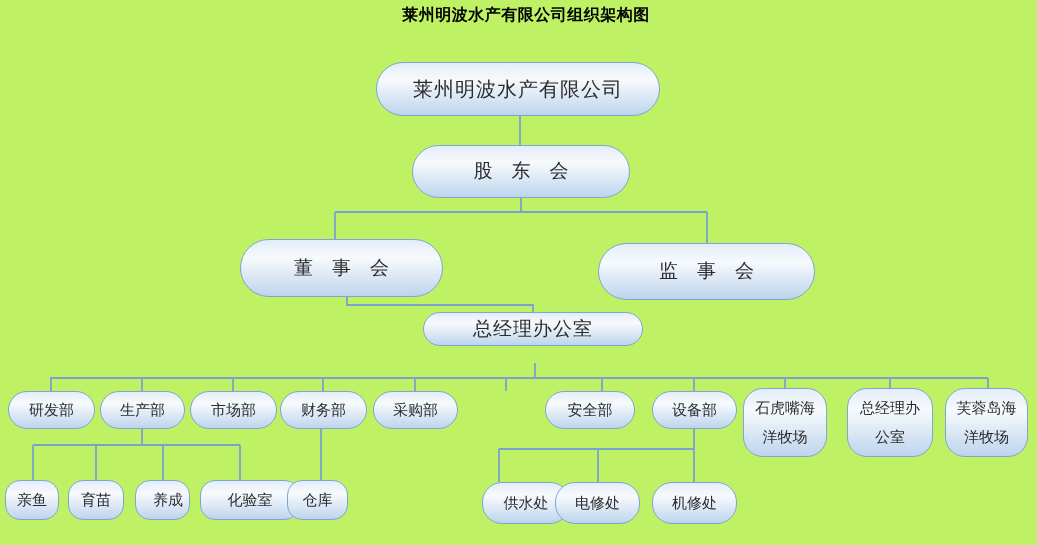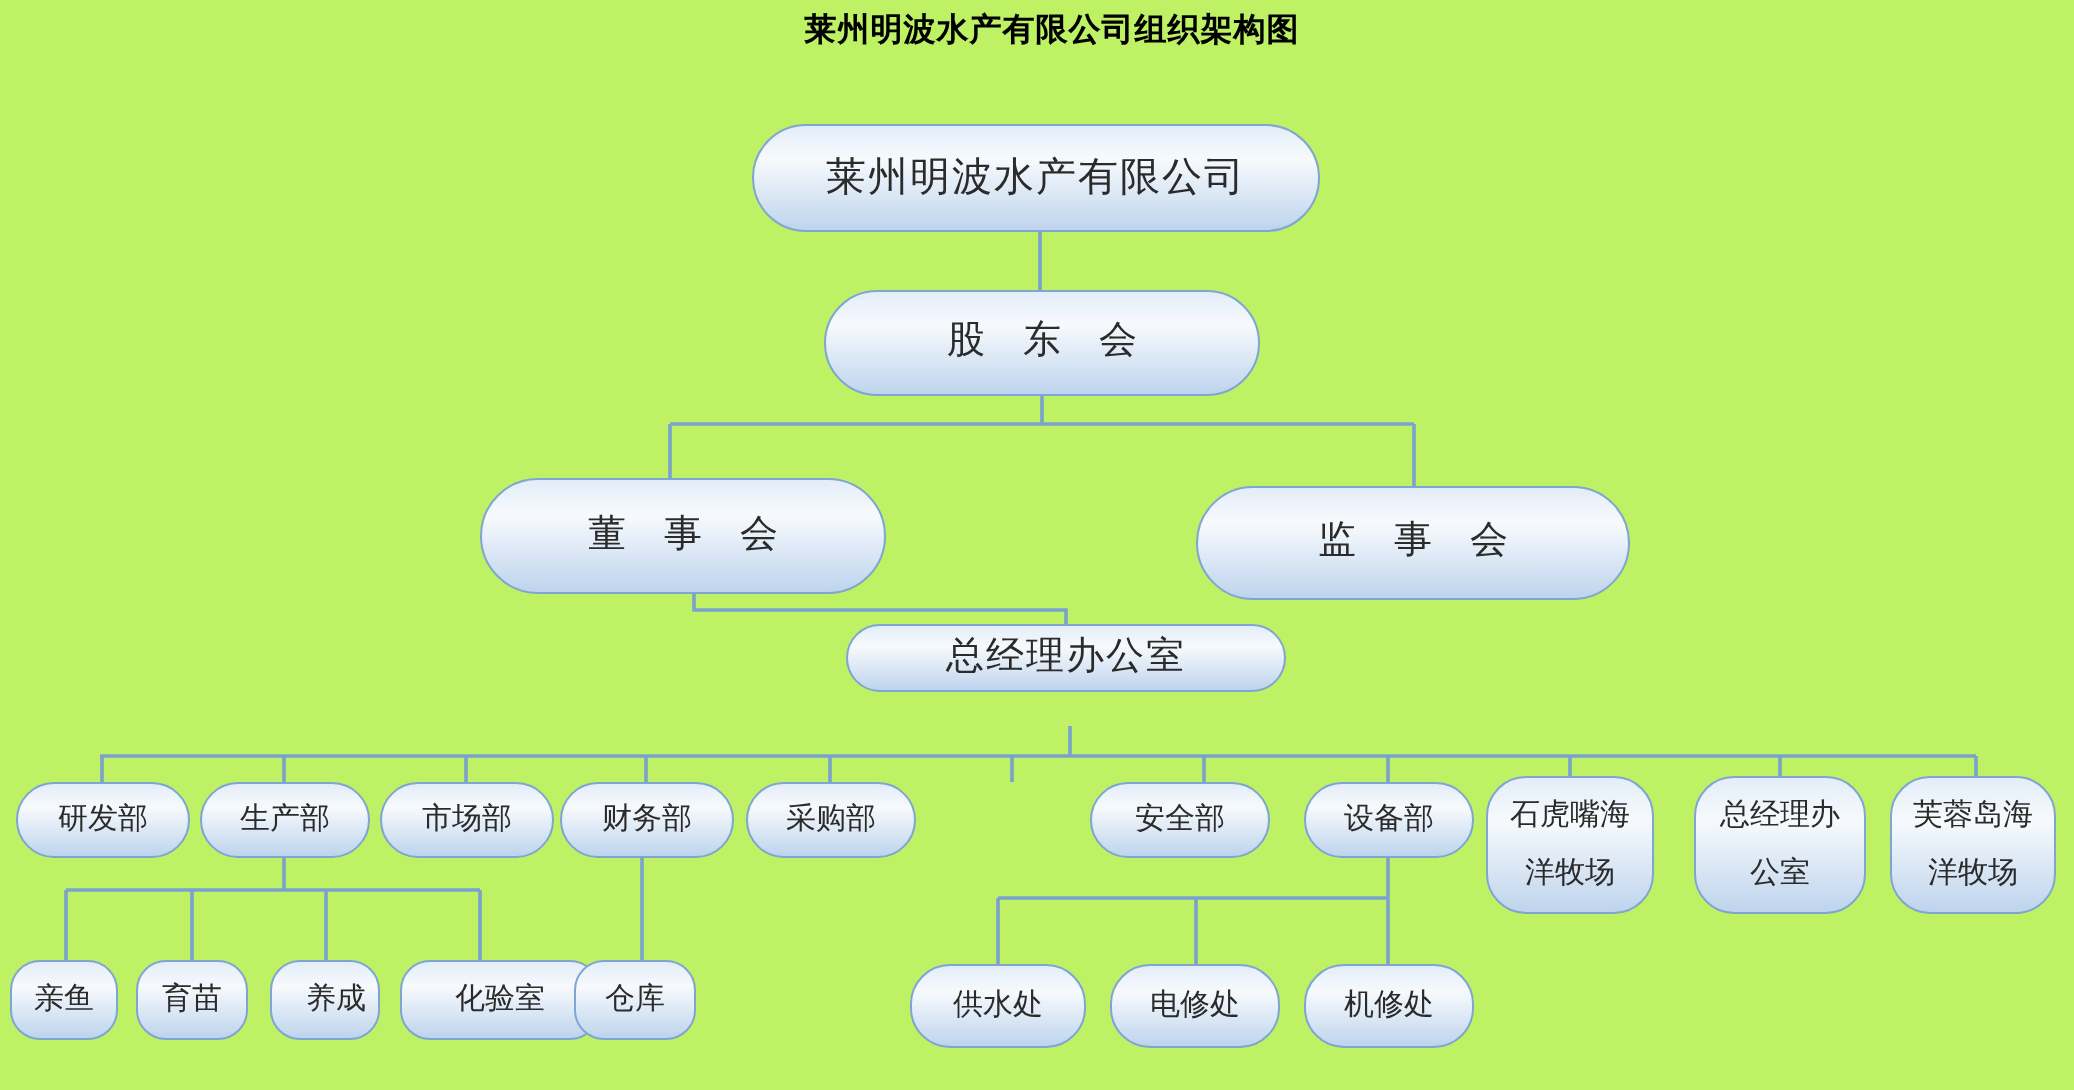--- a/index.html
+++ b/index.html
@@ -74,21 +74,21 @@
   .n-sanshandao { left: 847px; width: 86px; }
   .n-furongdao  { left: 945px; width: 83px; }
   
   .sub  { top: 480px; height: 40px; border-radius: 15px; font-size: 15px; }
   .n-broodstock { left:   5px; width: 54px; }
   .n-seedling   { left:  68px; width: 56px; }
   .n-growout    { left: 135px; width: 55px; padding-left: 11px; }
   .n-lab        { left: 200px; width: 100px; }
   .n-warehouse  { left: 287px; width: 61px; }
   .sub2 { top: 482px; height: 42px; border-radius: 20px; font-size: 15px; }
-  .n-water      { left: 455px; width: 88px; }
+  .n-water      { left: 482px; width: 88px; }
   .n-electrical { left: 555px; width: 85px; }
   .n-mechanical { left: 652px; width: 85px; }
 </style>
 </head>
 <body>
 
 <div id="canvas">
 
   <div class="chart-title">莱州明波水产有限公司组织架构图</div>
 

